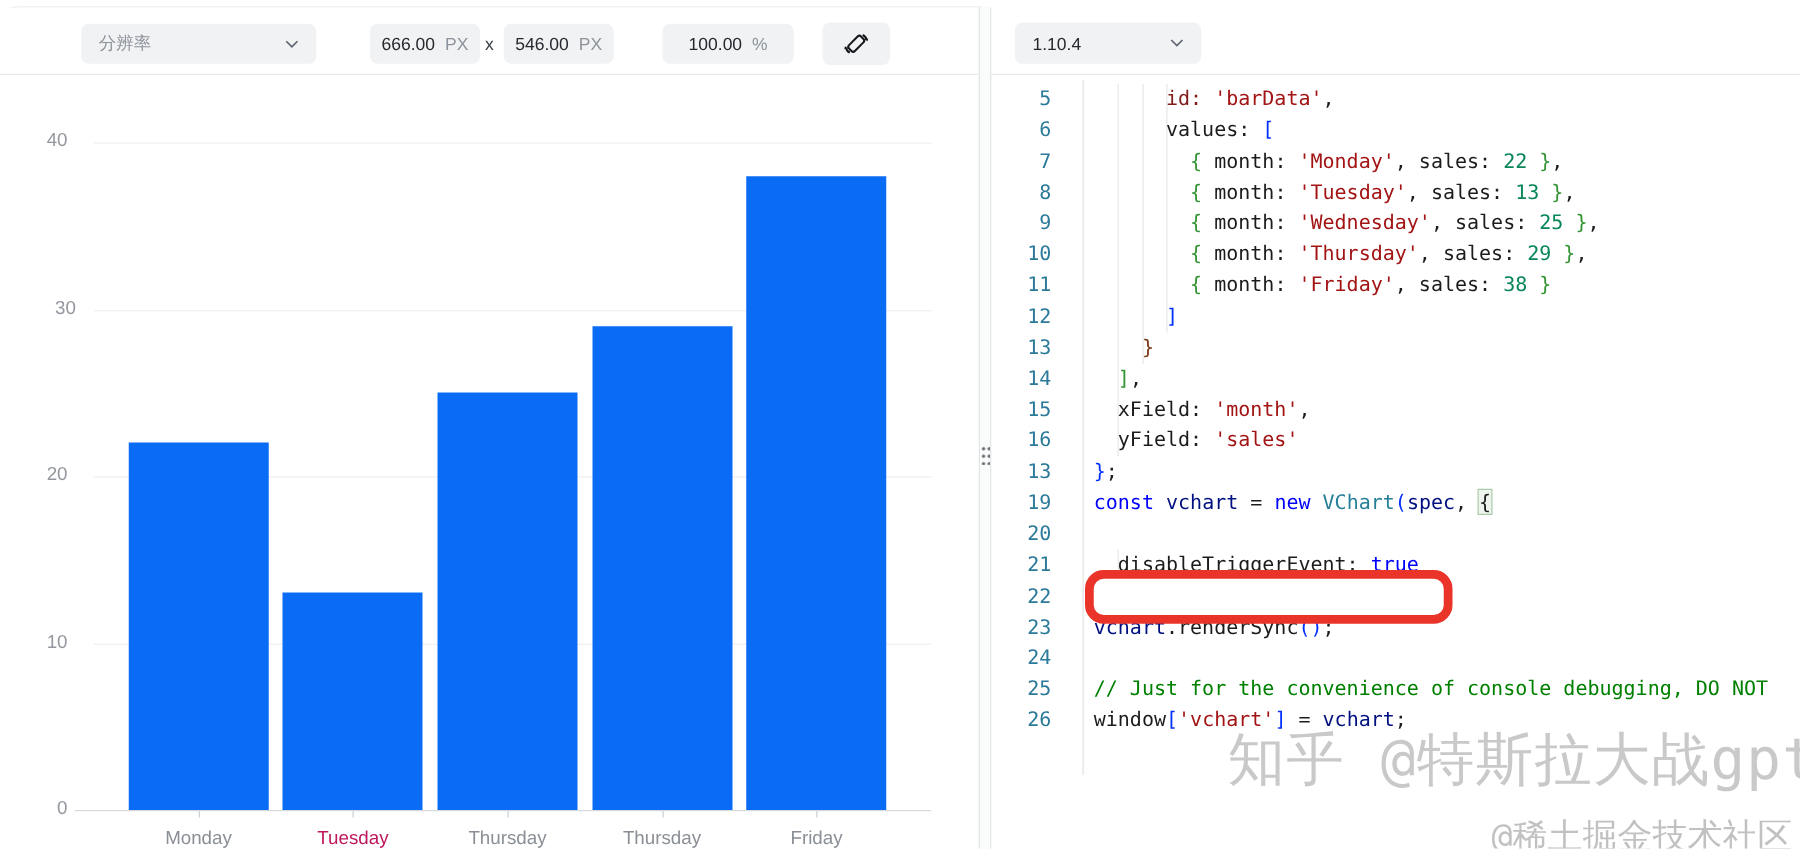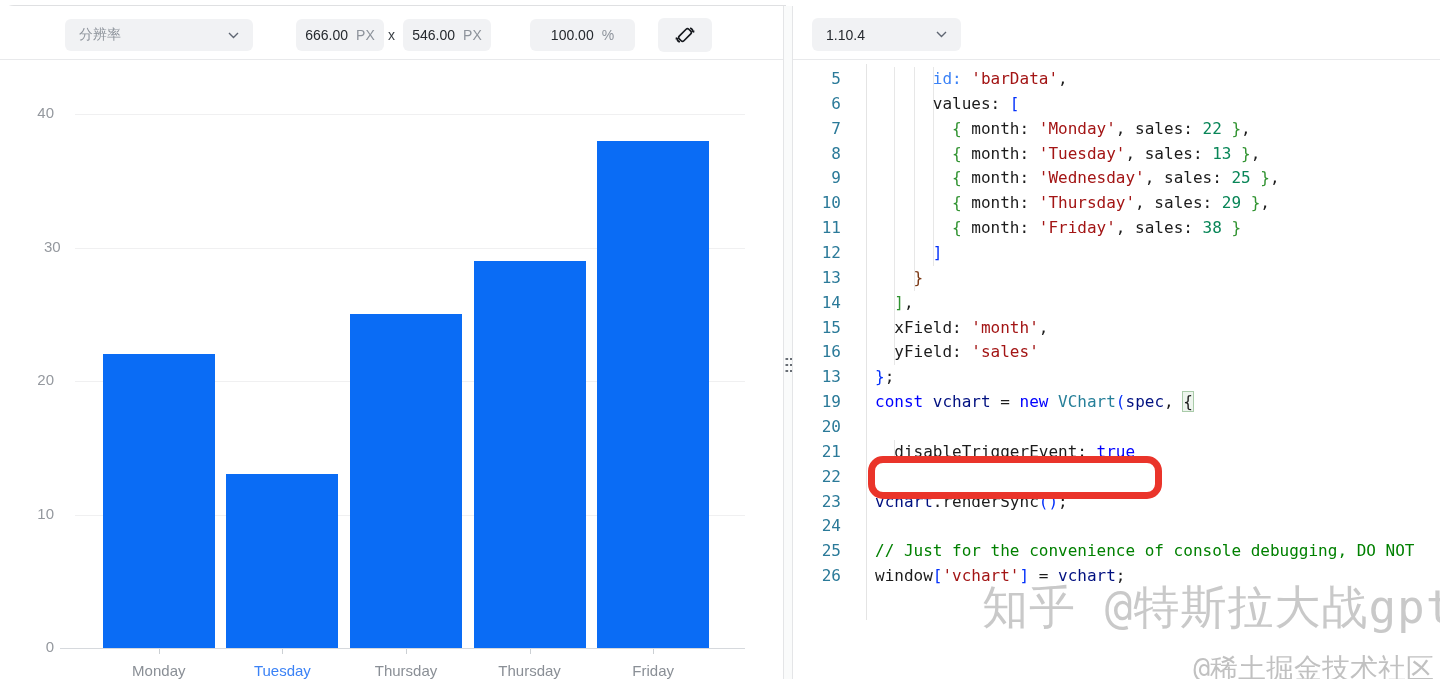--- a/index.html
+++ b/index.html
@@ -143,21 +143,21 @@
         <div class="ytick-label" style="top: 311px; color: rgb(148, 152, 158);">20</div>
         <div class="gridline" style="left: 75px; top: 187.5px; width: 670px; background: rgb(240, 240, 241);"></div>
         <div class="ytick-label" style="top: 177.5px; color: rgb(148, 152, 158); padding-left: 44px;">30</div>
         <div class="gridline" style="left: 75px; top: 54px; width: 670px; background: rgb(240, 240, 241);"></div>
         <div class="ytick-label" style="top: 44px; color: rgb(148, 152, 158);">40</div>
         <div class="bar" style="left: 102.8px; top: 294.3px; width: 112px; height: 293.7px; background: rgb(10, 108, 245);"></div>
         <div class="xtick" style="left: 158.8px; top: 589px;"></div>
         <div class="xtick-label" style="left: 98.8px; top: 602px; color: rgb(138, 143, 150);">Monday</div>
         <div class="bar" style="left: 226.4px; top: 414.45px; width: 112px; height: 173.55px; background: rgb(10, 108, 245);"></div>
         <div class="xtick" style="left: 282.4px; top: 589px;"></div>
-        <div class="xtick-label" style="left: 222.4px; top: 602px; color: #3b82f6;">Tuesday</div>
+        <div class="xtick-label" style="left: 222.4px; top: 602px; color: #be185d;">Tuesday</div>
         <div class="bar" style="left: 350px; top: 254.25px; width: 112px; height: 333.75px; background: rgb(10, 108, 245);"></div>
         <div class="xtick" style="left: 406px; top: 589px;"></div>
         <div class="xtick-label" style="left: 346px; top: 602px; color: rgb(138, 143, 150);">Thursday</div>
         <div class="bar" style="left: 473.6px; top: 200.85px; width: 112px; height: 387.15px; background: rgb(10, 108, 245);"></div>
         <div class="xtick" style="left: 529.6px; top: 589px;"></div>
         <div class="xtick-label" style="left: 469.6px; top: 602px; color: rgb(138, 143, 150);">Thursday</div>
         <div class="bar" style="left: 597.2px; top: 80.7px; width: 112px; height: 507.3px; background: rgb(10, 108, 245);"></div>
         <div class="xtick" style="left: 653.2px; top: 589px;"></div>
         <div class="xtick-label" style="left: 593.2px; top: 602px; color: rgb(138, 143, 150);">Friday</div>
       </div>
@@ -167,21 +167,21 @@
     <div class="dots"></div>
   </div>
 
   <div class="right-panel">
     <div class="gutter-border"></div>
     <div class="indent-guide" style="left: 100.26px; top: 7px; height: 298.32px;"></div>
       <div class="indent-guide" style="left: 119.52px; top: 7px; height: 223.74px;"></div>
       <div class="indent-guide" style="left: 138.78px; top: 7px; height: 198.88px;"></div>
       <div class="indent-guide" style="left: 100.26px; top: 379.9px; height: 49.72px;"></div>
       <div id="code">
-        <div class="code-line"><span class="ln" style="color: rgb(43, 122, 153);">5</span><span class="ct"><span style="color: #3b82f6;">      id: </span><span style="color: rgb(163, 21, 21);">'barData'</span><span style="color: rgb(28, 28, 28);">,</span></span></div>
+        <div class="code-line"><span class="ln" style="color: rgb(43, 122, 153);">5</span><span class="ct"><span style="color: #7f1d1d;">      id: </span><span style="color: rgb(163, 21, 21);">'barData'</span><span style="color: rgb(28, 28, 28);">,</span></span></div>
         <div class="code-line"><span class="ln" style="color: rgb(43, 122, 153);">6</span><span class="ct"><span style="color: rgb(28, 28, 28);">      values: </span><span style="color: rgb(4, 49, 250);">[</span></span></div>
         <div class="code-line"><span class="ln" style="color: rgb(43, 122, 153);">7</span><span class="ct"><span style="color: rgb(28, 28, 28);">        </span><span style="color: rgb(49, 147, 49);">{</span><span style="color: rgb(28, 28, 28);"> month: </span><span style="color: rgb(163, 21, 21);">'Monday'</span><span style="color: rgb(28, 28, 28);">, sales: </span><span style="color: rgb(9, 134, 88);">22</span><span style="color: rgb(49, 147, 49);"> }</span><span style="color: rgb(28, 28, 28);">,</span></span></div>
         <div class="code-line"><span class="ln" style="color: rgb(43, 122, 153);">8</span><span class="ct"><span style="color: rgb(28, 28, 28);">        </span><span style="color: rgb(49, 147, 49);">{</span><span style="color: rgb(28, 28, 28);"> month: </span><span style="color: rgb(163, 21, 21);">'Tuesday'</span><span style="color: rgb(28, 28, 28);">, sales: </span><span style="color: rgb(9, 134, 88);">13</span><span style="color: rgb(49, 147, 49);"> }</span><span style="color: rgb(28, 28, 28);">,</span></span></div>
         <div class="code-line"><span class="ln" style="color: rgb(43, 122, 153);">9</span><span class="ct"><span style="color: rgb(28, 28, 28);">        </span><span style="color: rgb(49, 147, 49);">{</span><span style="color: rgb(28, 28, 28);"> month: </span><span style="color: rgb(163, 21, 21);">'Wednesday'</span><span style="color: rgb(28, 28, 28);">, sales: </span><span style="color: rgb(9, 134, 88);">25</span><span style="color: rgb(49, 147, 49);"> }</span><span style="color: rgb(28, 28, 28);">,</span></span></div>
         <div class="code-line"><span class="ln" style="color: rgb(43, 122, 153);">10</span><span class="ct"><span style="color: rgb(28, 28, 28);">        </span><span style="color: rgb(49, 147, 49);">{</span><span style="color: rgb(28, 28, 28);"> month: </span><span style="color: rgb(163, 21, 21);">'Thursday'</span><span style="color: rgb(28, 28, 28);">, sales: </span><span style="color: rgb(9, 134, 88);">29</span><span style="color: rgb(49, 147, 49);"> }</span><span style="color: rgb(28, 28, 28);">,</span></span></div>
         <div class="code-line"><span class="ln" style="color: rgb(43, 122, 153);">11</span><span class="ct"><span style="color: rgb(28, 28, 28);">        </span><span style="color: rgb(49, 147, 49);">{</span><span style="color: rgb(28, 28, 28);"> month: </span><span style="color: rgb(163, 21, 21);">'Friday'</span><span style="color: rgb(28, 28, 28);">, sales: </span><span style="color: rgb(9, 134, 88);">38</span><span style="color: rgb(49, 147, 49);"> }</span></span></div>
         <div class="code-line"><span class="ln" style="color: rgb(43, 122, 153);">12</span><span class="ct"><span style="color: rgb(28, 28, 28);">      </span><span style="color: rgb(4, 49, 250);">]</span></span></div>
         <div class="code-line"><span class="ln" style="color: rgb(43, 122, 153);">13</span><span class="ct"><span style="color: rgb(28, 28, 28);">    </span><span style="color: rgb(123, 56, 20);">}</span></span></div>
         <div class="code-line"><span class="ln" style="color: rgb(43, 122, 153);">14</span><span class="ct"><span style="color: rgb(28, 28, 28);">  </span><span style="color: rgb(49, 147, 49);">]</span><span style="color: rgb(28, 28, 28);">,</span></span></div>
         <div class="code-line"><span class="ln" style="color: rgb(43, 122, 153);">15</span><span class="ct"><span style="color: rgb(28, 28, 28);">  xField: </span><span style="color: rgb(163, 21, 21);">'month'</span><span style="color: rgb(28, 28, 28);">,</span></span></div>

